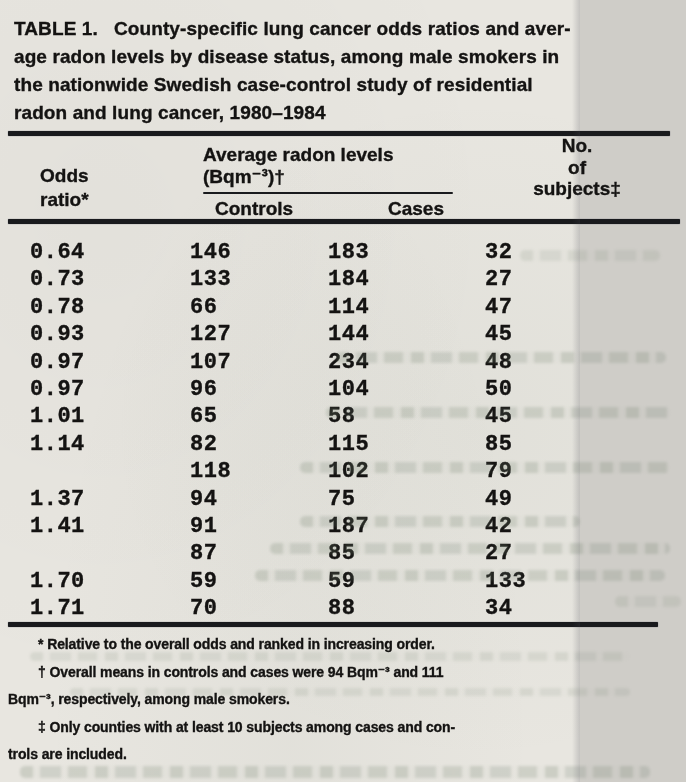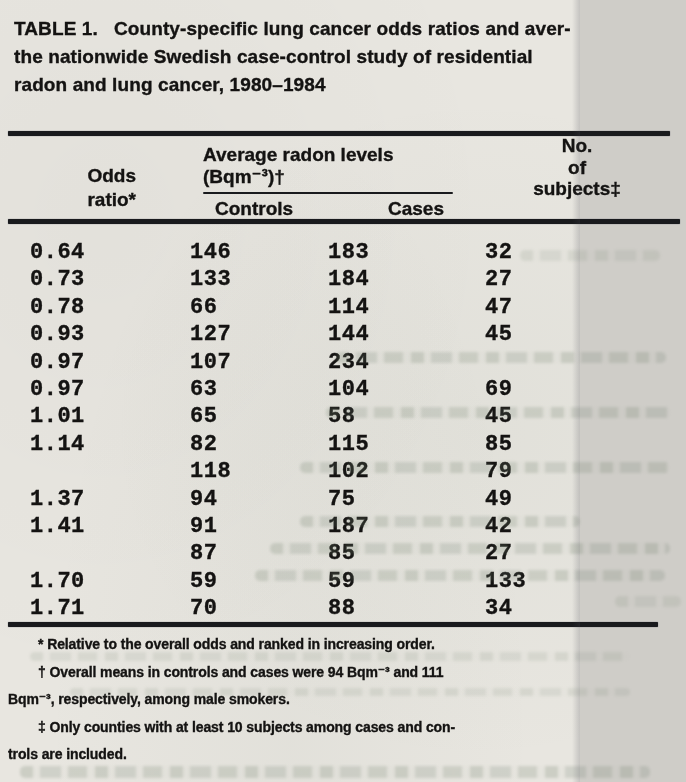--- a/index.html
+++ b/index.html
@@ -22,21 +22,21 @@
   .edge-shade{position:absolute;top:0;right:0;width:8px;height:100%;
     background:linear-gradient(90deg,transparent,rgba(70,70,80,0.22));}
   .title{position:absolute;top:15px;left:14px;width:662px;}
   .title-line{font-size:19px;line-height:28px;white-space:pre;letter-spacing:0.1px;}
   .rule{position:absolute;background:var(--rule,#191a1d);border-radius:1px;box-shadow:0 0 1px rgba(20,20,40,.8);}
   .rule-top{top:131px;left:8px;width:662px;height:5px;}
   .rule-mid{top:219px;left:8px;width:672px;height:5px;}
   .rule-bottom{top:622px;left:8px;width:650px;height:5px;}
   .rule-thin{top:192px;left:203px;width:250px;height:2px;box-shadow:none;}
   .hdr{position:absolute;font-size:19px;}
-  .h-odds{left:40px;width:96px;top:164px;text-align:right;line-height:24px;}
+  .h-odds{left:40px;width:96px;top:164px;text-align:left;line-height:24px;}
   .h-radon{left:203px;width:252px;top:144px;line-height:22px;}
   .h-controls{left:215px;top:198px;}
   .h-cases{left:388px;top:198px;}
   .h-subjects{left:527px;width:100px;top:135px;text-align:center;line-height:21.5px;}
   .tbody{position:absolute;top:239px;left:0;width:686px;}
   .row{position:relative;height:27.4px;}
   .c{position:absolute;top:0;font-size:22px;line-height:27.4px;text-align:left;letter-spacing:0.5px;font-family:Liberation Mono, monospace;}
   .c.odds{left:30px;width:82px;}
   .c.controls{left:190px;width:100px;}
   .c.cases{left:328px;width:100px;}
@@ -51,20 +51,21 @@
       rgba(118,132,112,.5) 48px 67px, rgba(118,132,112,.06) 67px 75px);}
   .smudge.faint{opacity:.28;}
 </style>
 </head>
 <body>
 
 <div class="page">
 
   <header class="title">
     <div class="title-line">TABLE 1.   County-specific lung cancer odds ratios and aver-</div>
+    <div class="title-line">age radon levels by disease status, among male smokers in</div>
     <div class="title-line">the nationwide Swedish case-control study of residential</div>
     <div class="title-line">radon and lung cancer, 1980–1984</div>
   </header>
 
   <div class="rule rule-top"></div>
 
   <div>
     <div class="hdr h-odds">
       <div>Odds</div>
       <div>ratio*</div>
@@ -111,27 +112,28 @@
       <span class="c odds">0.93</span>
       <span class="c controls">127</span>
       <span class="c cases">144</span>
       <span class="c subjects">45</span>
     </div>
 
     <div class="row">
       <span class="c odds">0.97</span>
       <span class="c controls">107</span>
       <span class="c cases">234</span>
+      <span class="c subjects">48</span>
     </div>
 
     <div class="row">
       <span class="c odds">0.97</span>
-      <span class="c controls">63</span>
+      <span class="c controls">96</span>
       <span class="c cases">104</span>
-      <span class="c subjects">69</span>
+      <span class="c subjects">50</span>
     </div>
 
     <div class="row">
       <span class="c odds">1.01</span>
       <span class="c controls">65</span>
       <span class="c cases">58</span>
       <span class="c subjects">45</span>
     </div>
 
     <div class="row">

